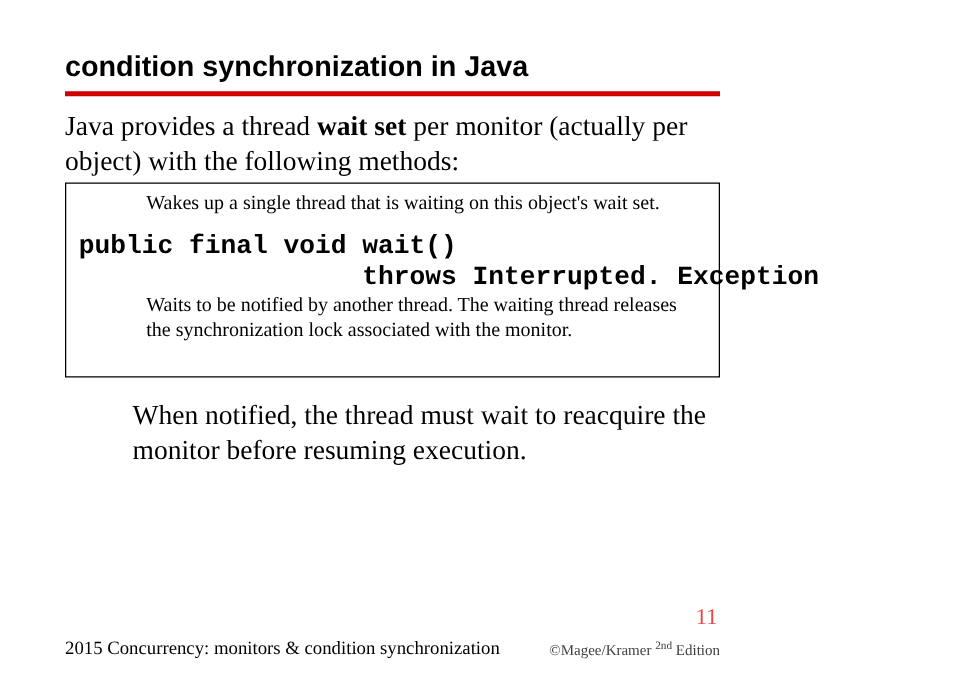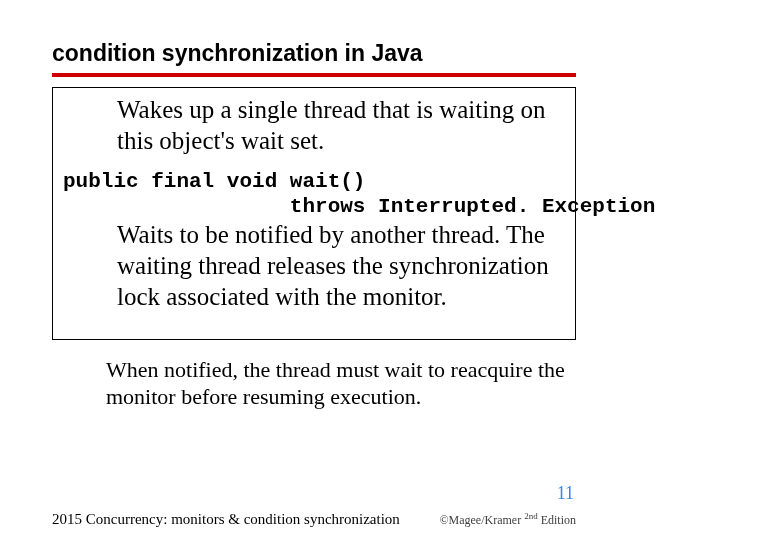--- a/index.html
+++ b/index.html
@@ -3,37 +3,40 @@
 <meta charset="utf-8">
 <style>
   * { margin: 0; padding: 0; box-sizing: border-box; }
   html, body { width: 780px; height: 540px; background: #fff; font-family: "Times New Roman", Times, serif; }
   .slide { position: relative; width: 628px; height: 540px; padding: 40px 52px 0 52px; }
   .title { font-family: Arial, Helvetica, sans-serif; font-weight: bold; font-size: 23px; color: #000; padding-bottom: 6px; }
   .rule { height: 4px; background: #d00000; margin-bottom: 10px; }
   .intro { font-size: 22px; color: #000; line-height: 1.25; margin-bottom: 4px; }
   .box { border: 1.5px solid #000; padding: 6px 10px 10px 10px; }
   .sig { font-family: "Courier New", Courier, monospace; font-size: 21px; font-weight: bold; color: #000; line-height: 1.2; white-space: pre; }
-  .desc { font-size: 25px; color: #000; line-height: 1.25; padding-left: 54px; }
+  .desc { font-size: 16px; color: #000; line-height: 1.25; padding-left: 54px; }
   .sec { margin-bottom: 12px; }
   .sec:last-child { margin-bottom: 16px; }
   .post { font-size: 22px; color: #000; line-height: 1.25; padding-left: 54px; margin-top: 16px; }
-  .pagenum { position: absolute; right: 54px; bottom: 36px; font-size: 18px; color: #3b82f6; font-family: "Times New Roman", serif; }
+  .pagenum { position: absolute; right: 54px; bottom: 36px; font-size: 18px; color: #ef4444; font-family: "Times New Roman", serif; }
   .foot-l { position: absolute; left: 52px; bottom: 12px; font-size: 15px; color: #000; font-family: "Times New Roman", serif; }
   .foot-r { position: absolute; right: 52px; bottom: 12px; font-size: 12px; color: #404040; font-family: "Times New Roman", serif; }
   .ed { font-size: 9px; vertical-align: super; }
 </style>
 </head>
 <body>
 
 <div class="slide">
 
   <div class="title">condition synchronization in Java</div>
   <div class="rule"></div>
 
+  <p class="intro">
+    <span>Java provides a thread </span><b>wait set</b><span> per monitor (actually per object) with the following methods:</span>
+  </p>
 
   <div class="box">
 
     <div class="sec">
       <div class="desc">Wakes up a single thread that is waiting on this object's wait set.</div>
     </div>
 
 
     <div class="sec">
       <div class="sig">public final void wait()</div>

